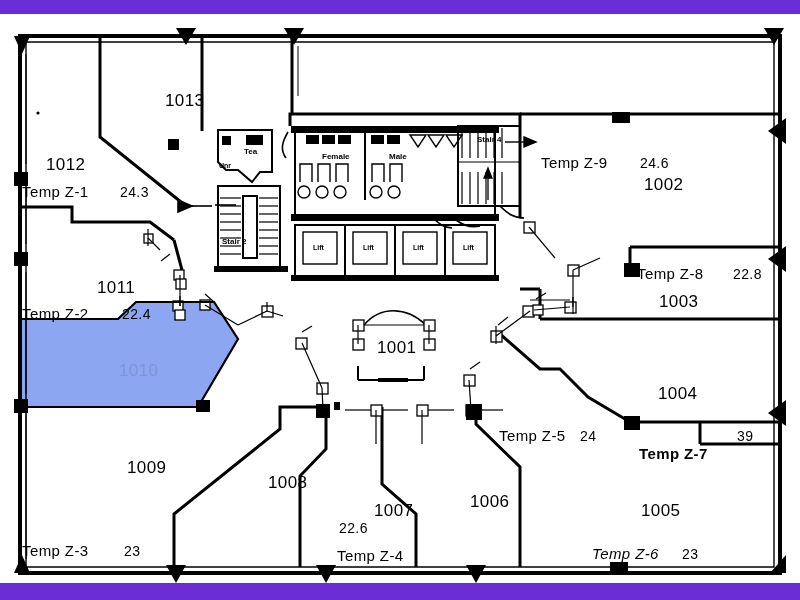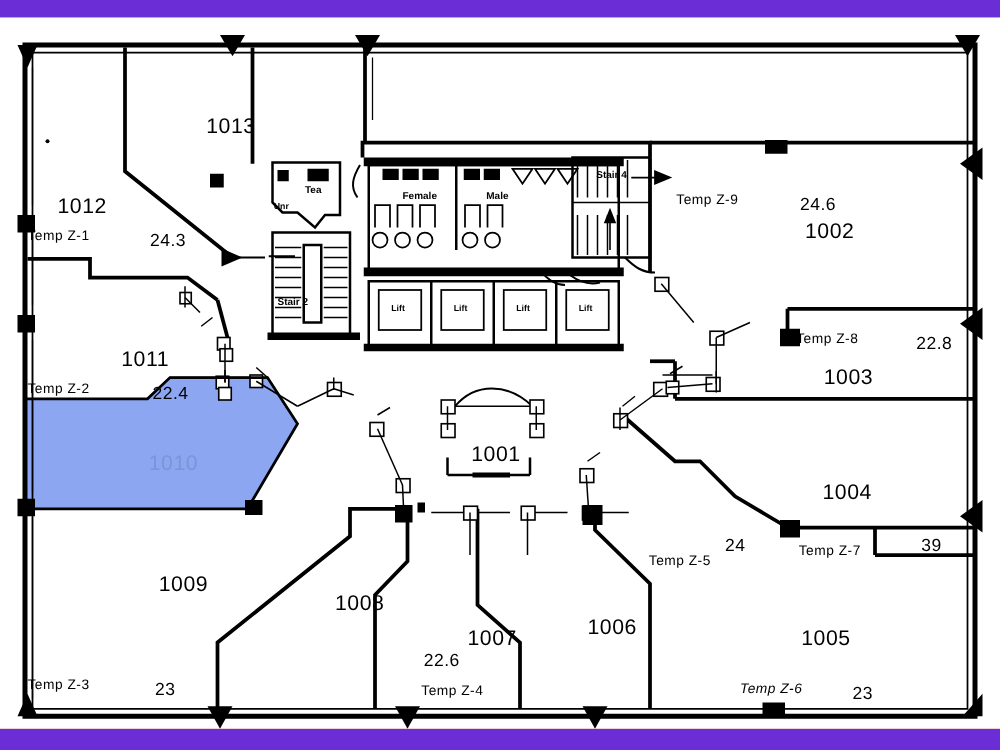--- a/index.html
+++ b/index.html
@@ -11,21 +11,21 @@
   body {
     width: 800px;
     height: 600px;
     overflow: hidden;
     font-family: "Liberation Sans", sans-serif;
   }
   #page {
     position: relative;
     width: 800px;
     height: 600px;
-    background: #ef4444;
+    background: #a3a3a3;
   }
   .band {
     position: absolute;
     left: 0;
     width: 800px;
     background: #6B2ED6;
   }
   #band-top { top: 0; height: 14px; }
   #band-bottom { top: 583px; height: 17px; }
 
@@ -50,21 +50,21 @@
     font-family: "Liberation Sans", sans-serif;
     color: #000000;
     white-space: nowrap;
     line-height: 1;
     letter-spacing: 0.4px;
   }
   .room-no {
     font-size: 17px;
   }
   .temp-lbl {
-    font-size: 11px;
+    font-size: 15px;
   }
   .temp-val {
     font-size: 14px;
   }
   .tiny {
     font-size: 8px;
     font-weight: bold;
     letter-spacing: 0;
   }
   .mini {
@@ -430,36 +430,36 @@
     <div class="lbl room-no" style="left:374px; top:488px;">1007</div>
     <div class="lbl temp-val" style="left:339px; top:507px;">22.6</div>
     <div class="lbl temp-lbl" style="left:337px; top:534px;">Temp Z-4</div>
 
     <div class="lbl room-no" style="left:470px; top:479px;">1006</div>
 
     <div class="lbl room-no" style="left:641px; top:488px;">1005</div>
     <div class="lbl temp-lbl" style="left:592px; top:532px;font-style:italic;">Temp Z-6</div>
     <div class="lbl temp-val" style="left:682px; top:533px;">23</div>
 
-    <div class="lbl temp-lbl" style="left:499px; top:430px;margin-left:20px;">Temp Z-5</div>
+    <div class="lbl temp-lbl" style="left:499px; top:414px;">Temp Z-5</div>
     <div class="lbl temp-val" style="left:580px; top:415px;">24</div>
 
     <div class="lbl room-no" style="left:658px; top:371px;">1004</div>
-    <div class="lbl temp-lbl" style="left:639px; top:422px;">Temp Z-7</div>
+    <div class="lbl temp-lbl" style="left:639px; top:432px;font-weight:bold;">Temp Z-7</div>
     <div class="lbl temp-val" style="left:737px; top:415px;">39</div>
 
     <div class="lbl room-no" style="left:659px; top:279px;">1003</div>
     <div class="lbl temp-lbl" style="left:637px; top:252px;">Temp Z-8</div>
     <div class="lbl temp-val" style="left:733px; top:253px;">22.8</div>
 
     <div class="lbl room-no" style="left:644px; top:162px;">1002</div>
     <div class="lbl temp-lbl" style="left:541px; top:141px;">Temp Z-9</div>
     <div class="lbl temp-val" style="left:640px; top:142px;">24.6</div>
 
-    <div class="lbl room-no" style="left:377px; top:341px;">1001</div>
+    <div class="lbl room-no" style="left:377px; top:325px;">1001</div>
 
     <div class="lbl tiny" style="left:244px; top:134px;">Tea</div>
     <div class="lbl mini" style="left:219px; top:148px;">Unr</div>
     <div class="lbl tiny" style="left:222px; top:224px;">Stair 2</div>
     <div class="lbl tiny" style="left:477px; top:122px;">Stair 4</div>
     <div class="lbl tiny" style="left:322px; top:139px;">Female</div>
     <div class="lbl tiny" style="left:389px; top:139px;">Male</div>
 
     <div class="lbl mini" style="left:313px; top:230px;">Lift</div>
     <div class="lbl mini" style="left:363px; top:230px;">Lift</div>

